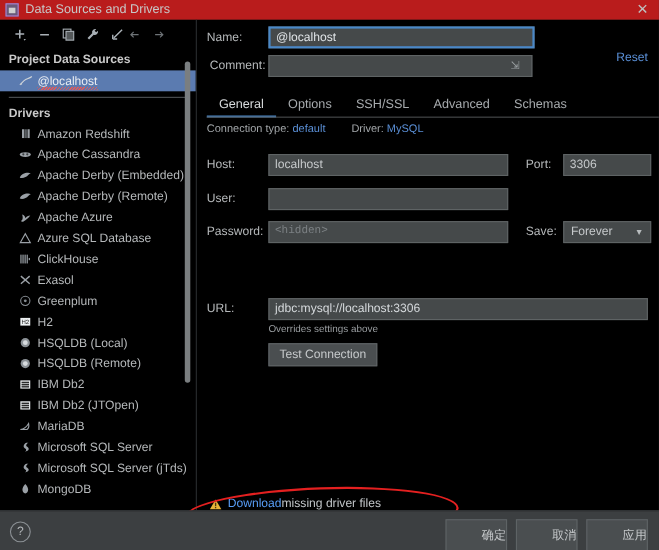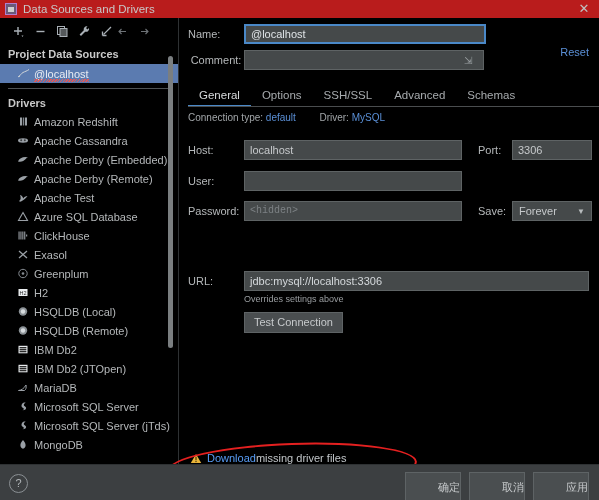--- a/index.html
+++ b/index.html
@@ -200,21 +200,21 @@
             </svg>
         </span>
         <span class="lbl">Apache Derby (Remote)</span>
       </div>
       <div class="listitem">
         <span class="ico">
           <svg width="12" height="11" viewBox="0 0 12 11">
               <path d="M2 9c2-1 2-4 1-6 2 .5 3 2 3.2 3.5C7 5 8.8 4 10.5 4 9 6 7 8 4 9.5 3.3 9.8 2.5 9.6 2 9z" fill="#9aa0a6"></path>
             </svg>
         </span>
-        <span class="lbl">Apache Test</span>
+        <span class="lbl">Apache Azure</span>
       </div>
       <div class="listitem">
         <span class="ico">
           <svg width="12" height="11" viewBox="0 0 12 11">
               <path d="M6 1.5L10.5 9.5H1.5z" fill="none" stroke="#9aa0a6" stroke-width="1.1"></path>
             </svg>
         </span>
         <span class="lbl">Azure SQL Database</span>
       </div>
       <div class="listitem">

